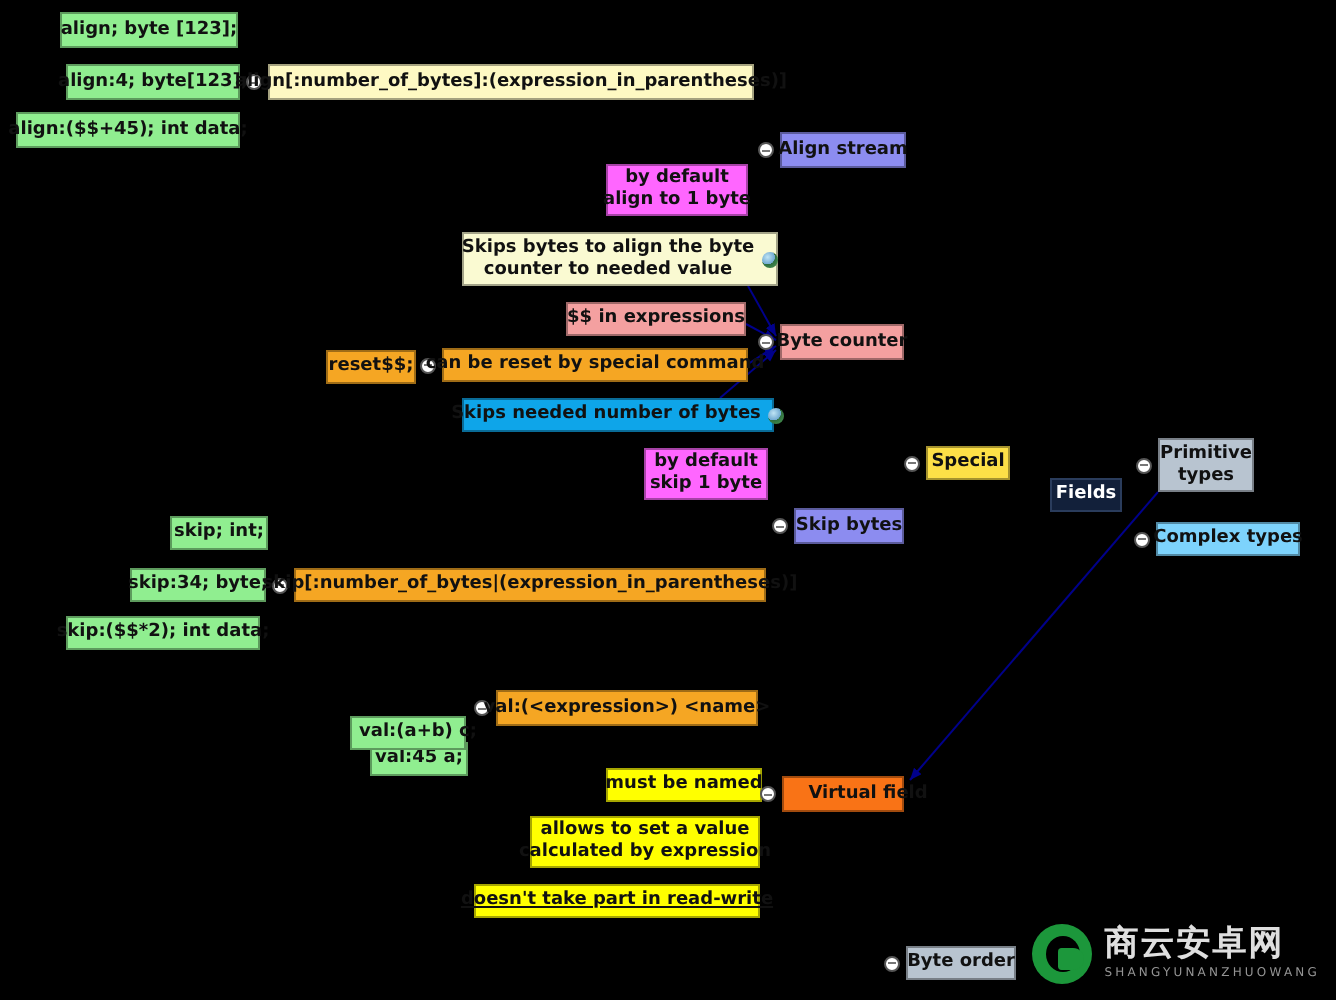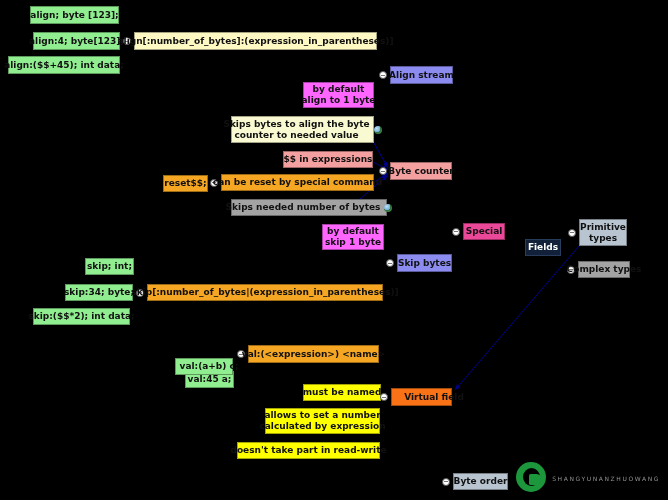--- a/index.html
+++ b/index.html
@@ -139,60 +139,61 @@
   <div id="node-layer">
       <div class="node" style="left: 30px; top: 6px; width: 89px; height: 18px; background: rgb(144, 238, 144);"><div class="node-inner"><span class="node-text">align; byte [123];</span></div></div>
       <div class="node" style="left: 33px; top: 32px; width: 87px; height: 18px; background: rgb(144, 238, 144);"><div class="node-inner"><span class="node-text">align:4; byte[123];</span></div></div>
       <div class="node" style="left: 8px; top: 56px; width: 112px; height: 18px; background: rgb(144, 238, 144);"><div class="node-inner"><span class="node-text">align:($$+45); int data;</span></div></div>
       <div class="bullet" style="left: 123px; top: 37px;"></div>
       <div class="node" style="left: 134px; top: 32px; width: 243px; height: 18px; background: #fef9c3;"><div class="node-inner"><span class="node-text">align[:number_of_bytes]:(expression_in_parentheses)]</span></div></div>
       <div class="bullet" style="left: 379px; top: 71px;"></div>
       <div class="node" style="left: 390px; top: 66px; width: 63px; height: 18px; background: rgb(140, 140, 240);"><div class="node-inner"><span class="node-text">Align stream</span></div></div>
       <div class="node" style="left: 303px; top: 82px; width: 71px; height: 26px; background: rgb(255, 102, 255);"><div class="node-inner"><span class="node-text">by default
 align to 1 byte</span></div></div>
-      <div class="node" style="left: 231px; top: 116px; width: 143px; height: 27px; background: rgb(250, 250, 210);"><div class="node-inner"><span class="node-text">Skips bytes to align the byte
+      <div class="node" style="left: 231px; top: 116px; width: 158px; height: 27px; background: rgb(250, 250, 210);"><div class="node-inner"><span class="node-text">Skips bytes to align the byte
 counter to needed value</span><span class="globe"></span></div></div>
       <div class="node" style="left: 283px; top: 151px; width: 90px; height: 17px; background: rgb(244, 160, 160);"><div class="node-inner"><span class="node-text">$$ in expressions</span></div></div>
       <div class="bullet" style="left: 379px; top: 167px;"></div>
       <div class="node" style="left: 390px; top: 162px; width: 62px; height: 18px; background: rgb(244, 160, 160);"><div class="node-inner"><span class="node-text">Byte counter</span></div></div>
       <div class="node" style="left: 163px; top: 175px; width: 45px; height: 17px; background: rgb(245, 166, 35);"><div class="node-inner"><span class="node-text">reset$$;</span></div></div>
       <div class="bullet" style="left: 210px; top: 178.5px;"></div>
       <div class="node" style="left: 221px; top: 174px; width: 153px; height: 17px; background: rgb(245, 166, 35);"><div class="node-inner"><span class="node-text">can be reset by special command</span></div></div>
-      <div class="node" style="left: 231px; top: 199px; width: 156px; height: 17px; background: #a3a3a3; text-align: center;"><div class="node-inner"><span class="node-text">Skips needed number of bytes</span><span class="globe"></span></div></div>
+      <div class="node" style="left: 231px; top: 199px; width: 156px; height: 17px; background: #0ea5e9; text-align: center;"><div class="node-inner"><span class="node-text">Skips needed number of bytes</span><span class="globe"></span></div></div>
       <div class="bullet" style="left: 452px; top: 227.5px;"></div>
-      <div class="node" style="left: 463px; top: 223px; width: 42px; height: 17px; background: #ec4899;"><div class="node-inner"><span class="node-text">Special</span></div></div>
+      <div class="node" style="left: 463px; top: 223px; width: 42px; height: 17px; background: #fde047;"><div class="node-inner"><span class="node-text">Special</span></div></div>
       <div class="node" style="left: 525px; top: 239px; width: 36px; height: 17px; background: rgb(18, 32, 58); color: rgb(255, 255, 255); border-color: rgb(42, 60, 92);"><div class="node-inner"><span class="node-text">Fields</span></div></div>
       <div class="bullet" style="left: 568px; top: 228.5px;"></div>
       <div class="node" style="left: 579px; top: 219px; width: 48px; height: 27px; background: rgb(184, 196, 208);"><div class="node-inner"><span class="node-text">Primitive
 types</span></div></div>
       <div class="bullet" style="left: 567px; top: 265.5px;"></div>
-      <div class="node" style="left: 578px; top: 261px; width: 52px; height: 17px; background: #a3a3a3;"><div class="node-inner"><span class="node-text">Complex types</span></div></div>
+      <div class="node" style="left: 578px; top: 261px; width: 72px; height: 17px; background: #7dd3fc;"><div class="node-inner"><span class="node-text">Complex types</span></div></div>
       <div class="node" style="left: 322px; top: 224px; width: 62px; height: 26px; background: rgb(255, 102, 255);"><div class="node-inner"><span class="node-text">by default
 skip 1 byte</span></div></div>
       <div class="bullet" style="left: 386px; top: 259px;"></div>
       <div class="node" style="left: 397px; top: 254px; width: 55px; height: 18px; background: rgb(140, 140, 240);"><div class="node-inner"><span class="node-text">Skip bytes</span></div></div>
       <div class="node" style="left: 85px; top: 258px; width: 49px; height: 17px; background: rgb(144, 238, 144);"><div class="node-inner"><span class="node-text">skip; int;</span></div></div>
       <div class="node" style="left: 65px; top: 284px; width: 68px; height: 17px; background: rgb(144, 238, 144);"><div class="node-inner"><span class="node-text">skip:34; byte;</span></div></div>
       <div class="node" style="left: 33px; top: 308px; width: 97px; height: 17px; background: rgb(144, 238, 144);"><div class="node-inner"><span class="node-text">skip:($$*2); int data;</span></div></div>
       <div class="bullet" style="left: 136px; top: 288.5px;"></div>
       <div class="node" style="left: 147px; top: 284px; width: 236px; height: 17px; background: rgb(245, 166, 35);"><div class="node-inner"><span class="node-text">skip[:number_of_bytes|(expression_in_parentheses)]</span></div></div>
       <div class="node" style="left: 185px; top: 334px; width: 49px; height: 17px; background: rgb(144, 238, 144); margin-top: 37px;"><div class="node-inner"><span class="node-text">val:45 a;</span></div></div>
       <div class="node" style="left: 175px; top: 358px; width: 58px; height: 17px; background: rgb(144, 238, 144); padding-left: 15px;"><div class="node-inner"><span class="node-text">val:(a+b) c;</span></div></div>
       <div class="bullet" style="left: 237px; top: 350px;"></div>
       <div class="node" style="left: 248px; top: 345px; width: 131px; height: 18px; background: rgb(245, 166, 35);"><div class="node-inner"><span class="node-text">val:(&lt;expression&gt;) &lt;name&gt;</span></div></div>
       <div class="node" style="left: 303px; top: 384px; width: 78px; height: 17px; background: rgb(255, 255, 0);"><div class="node-inner"><span class="node-text">must be named</span></div></div>
       <div class="bullet" style="left: 380px; top: 393px;"></div>
       <div class="node" style="left: 391px; top: 388px; width: 61px; height: 18px; background: #f97316; padding-left: 30px;"><div class="node-inner"><span class="node-text">Virtual field</span></div></div>
-      <div class="node" style="left: 265px; top: 408px; width: 115px; height: 26px; background: rgb(255, 255, 0);"><div class="node-inner"><span class="node-text">allows to set a number
+      <div class="node" style="left: 265px; top: 408px; width: 115px; height: 26px; background: rgb(255, 255, 0);"><div class="node-inner"><span class="node-text">allows to set a value
 calculated by expression</span></div></div>
-      <div class="node" style="left: 237px; top: 442px; width: 143px; height: 17px; background: rgb(255, 255, 0);"><div class="node-inner"><span class="node-text">doesn't take part in read-write</span></div></div>
+      <div class="node" style="left: 237px; top: 442px; width: 143px; height: 17px; background: rgb(255, 255, 0); text-decoration: underline;"><div class="node-inner"><span class="node-text">doesn't take part in read-write</span></div></div>
       <div class="bullet" style="left: 442px; top: 477.5px;"></div>
       <div class="node" style="left: 453px; top: 473px; width: 55px; height: 17px; background: rgb(184, 196, 208);"><div class="node-inner"><span class="node-text">Byte order</span></div></div>
     </div>
 
   <div id="watermark">
     <div id="wm-logo"></div>
     <div id="wm-text">
+      <span id="wm-cn">商云安卓网</span>
       <span id="wm-en">SHANGYUNANZHUOWANG</span>
     </div>
   </div>
 
 </div>
 
 </body></html>

